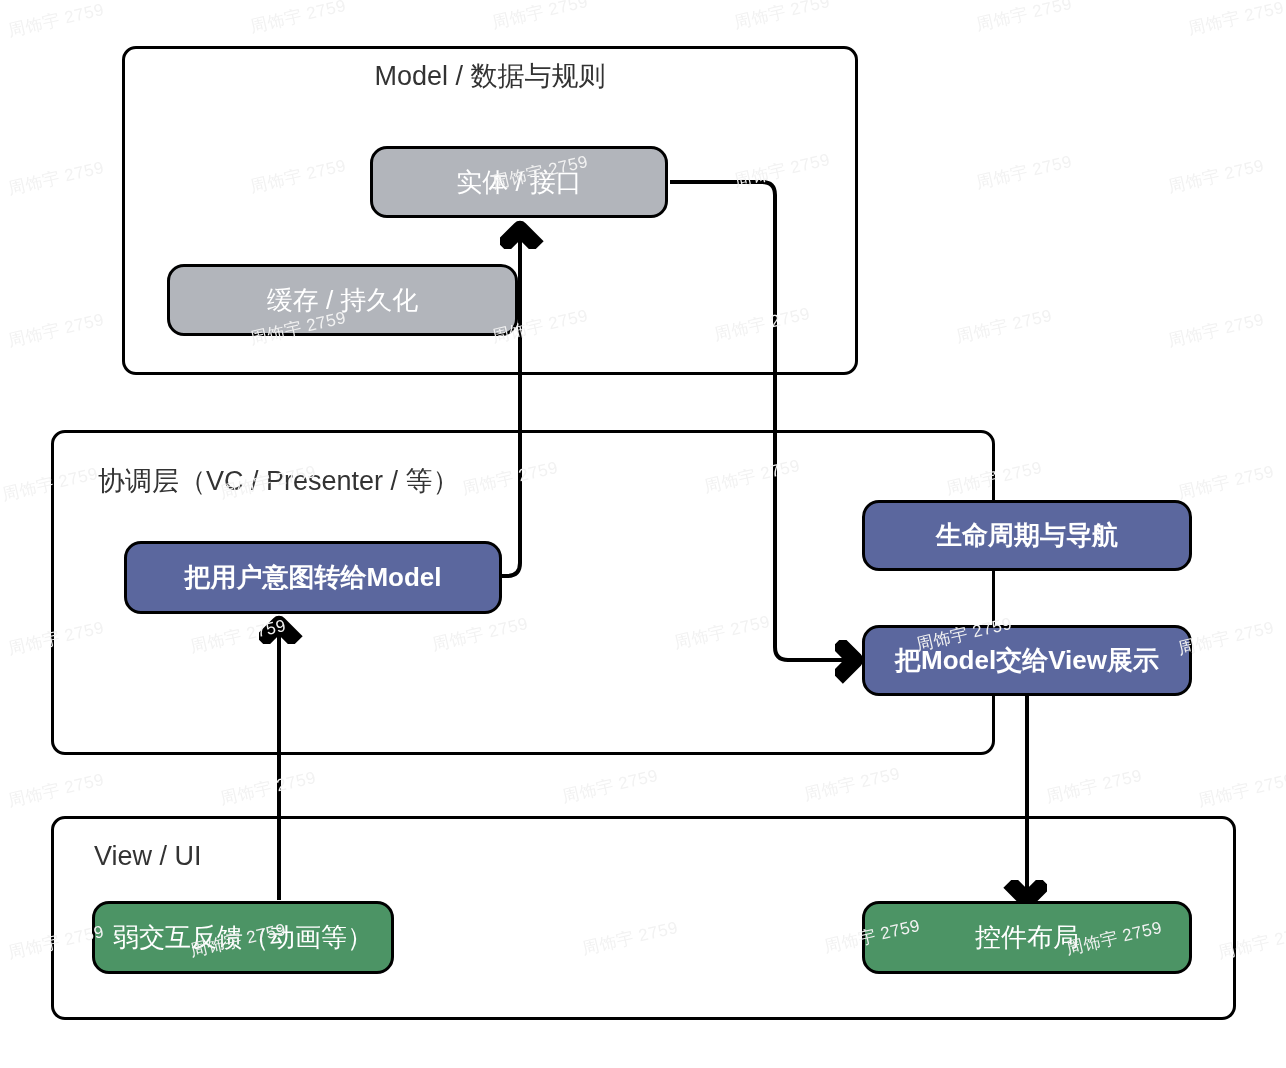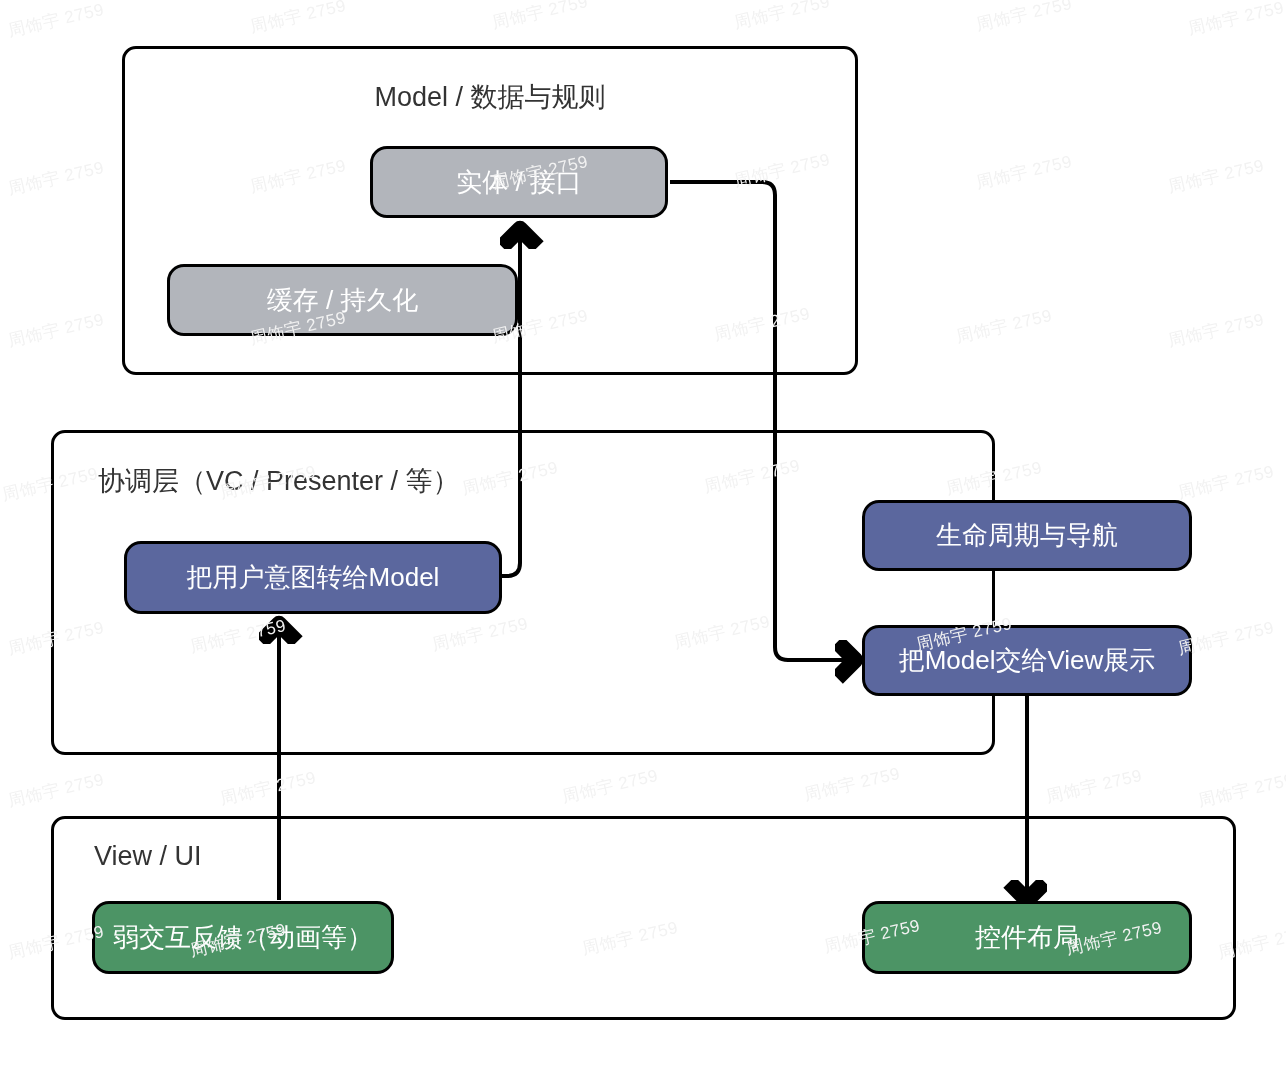--- a/index.html
+++ b/index.html
@@ -68,21 +68,21 @@
     border-radius: 17px;
     display: flex;
     align-items: center;
     justify-content: center;
     color: #ffffff;
     font-size: 26px;
     white-space: nowrap;
     z-index: 4;
   }
   .node.gray  { background: #b2b5bb; }
-  .node.blue  { background: #5b679e; }
+  .node.blue  { background: #5b679e; font-weight: bold; }
   .node.green { background: #4c9465; }
 
   
   #connectors {
     position: absolute;
     left: 0;
     top: 0;
     width: 1286px;
     height: 1068px;
     z-index: 3;
@@ -161,21 +161,21 @@
     <path d="M 470,576 L 507,576 Q 520,576 520,563 L 520,232" marker-end="url(#ah)"></path>
 
      把用户意图转给Model --&gt;
     <path d="M 279,900 L 279,627" marker-end="url(#ah)"></path>
 
      控件布局 --&gt;
     <path d="M 1027,694 L 1027,897" marker-end="url(#ah)"></path>
   </svg>
 
   <div class="group" id="group-model" style="left:122px; top:46px; width:736px; height:329px;">
-    <div class="group-title center" style="top:30px;text-align:center;">Model / 数据与规则</div>
+    <div class="group-title center" style="top:9px;text-align:center;">Model / 数据与规则</div>
   </div>
 
   <div class="node gray" id="node-entity-interface" style="left:370px; top:146px; width:298px; height:72px;">
     <span>实体 / 接口</span>
   </div>
 
   <div class="node gray" id="node-cache-persist" style="left:167px; top:264px; width:351px; height:72px;">
     <span>缓存 / 持久化</span>
   </div>
 

